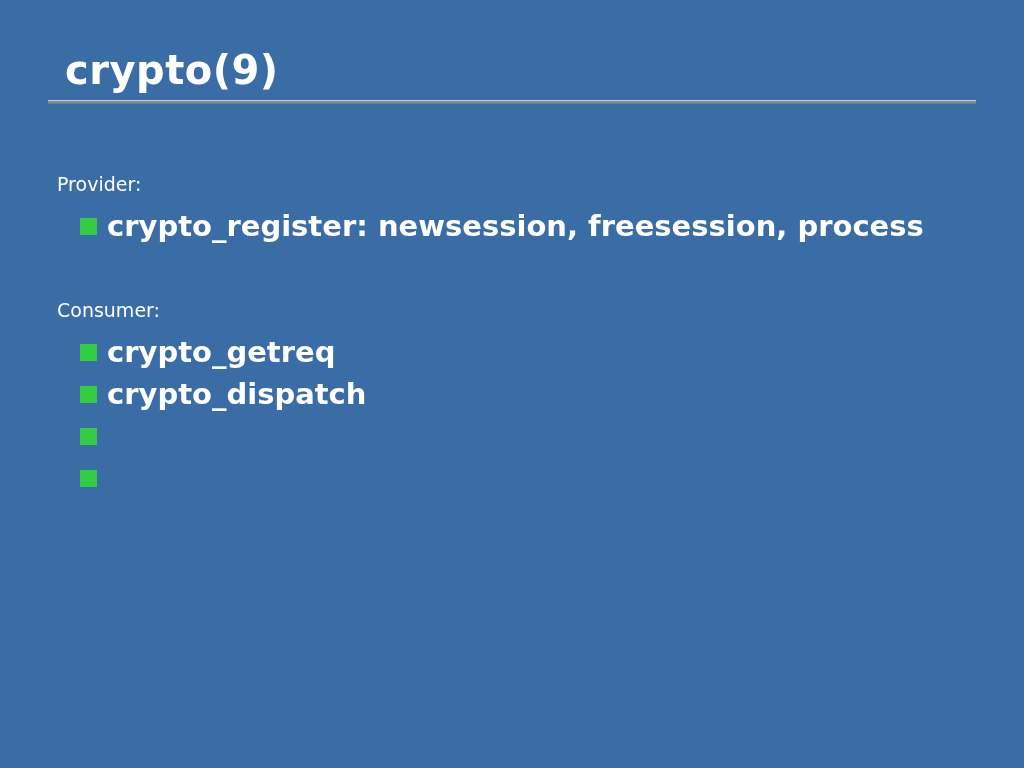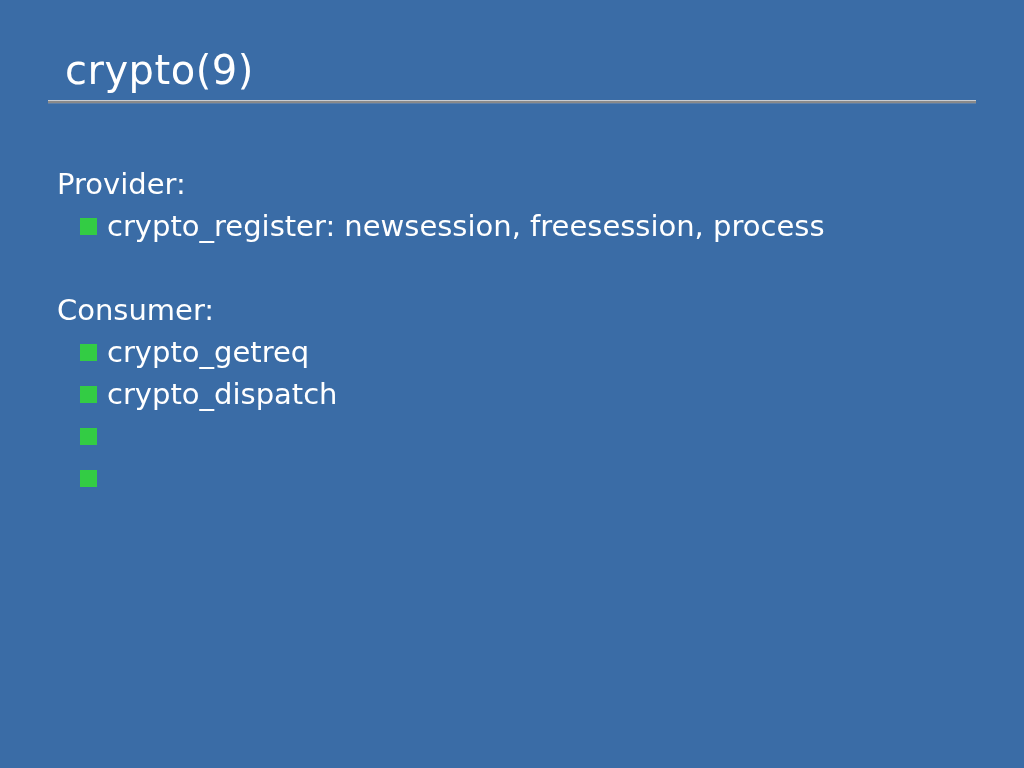--- a/index.html
+++ b/index.html
@@ -28,20 +28,21 @@
     width: 928px;
   }
   #slide-title {
     font-family: "DejaVu Sans", sans-serif;
     font-size: 40px;
     line-height: 52px;
     color: #ffffff;
     letter-spacing: 0.5px;
     padding-left: 17px;
     white-space: nowrap;
+    font-weight: bold;
   }
   #title-rule {
     margin-top: 4px;
     width: 928px;
     height: 4px;
     background: #8a8a8a;
     border-top: 1px solid #c9cdd2;
     border-bottom: 1px solid #5c7fa8;
     box-sizing: border-box;
   }
@@ -51,29 +52,30 @@
     position: absolute;
     left: 57px;
     top: 163px;
     width: 930px;
   }
   .section {
     margin-bottom: 0;
   }
   .section-heading {
     font-family: "DejaVu Sans", sans-serif;
-    font-size: 29px;
+    font-size: 19px;
     line-height: 42px;
     color: #ffffff;
     white-space: nowrap;
   }
   .bullet-list {
     list-style: none;
     margin: 0;
     padding: 0;
+    font-weight: bold;
   }
   .bullet-item {
     display: flex;
     align-items: center;
     height: 42px;
     padding-left: 23px;
     white-space: nowrap;
   }
   .bullet-marker {
     width: 17px;

